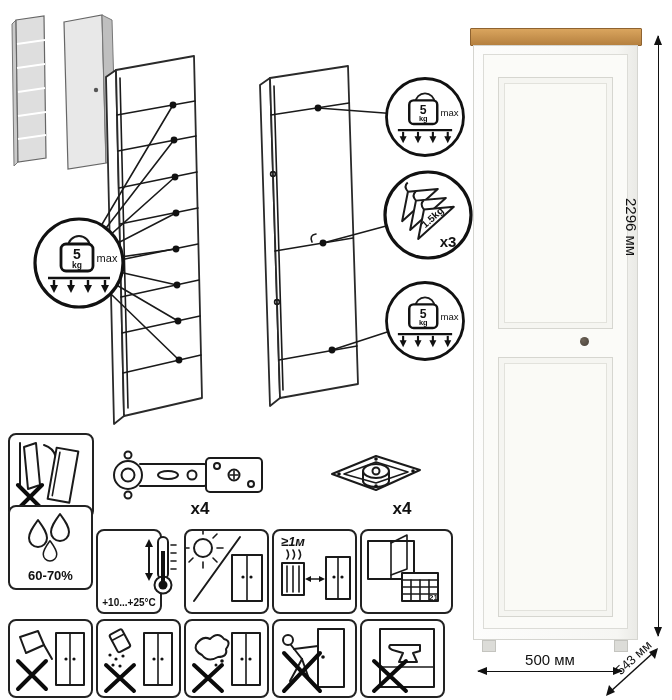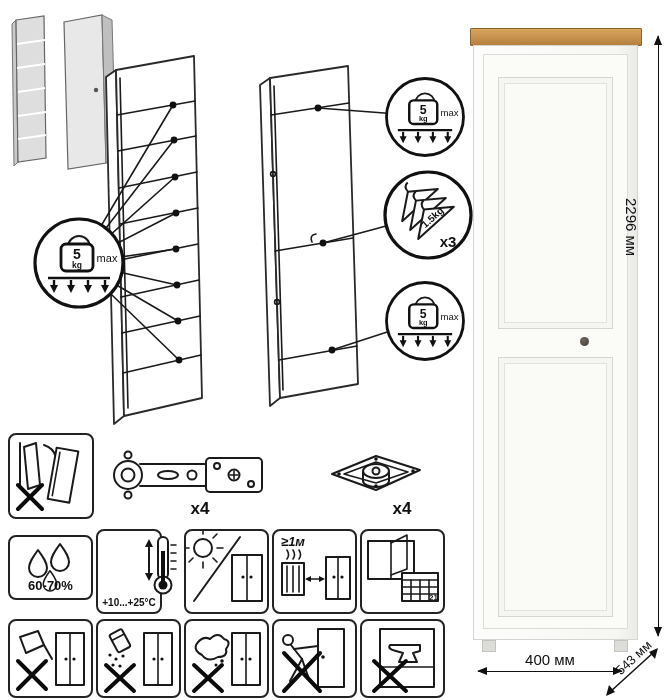--- a/index.html
+++ b/index.html
@@ -229,21 +229,21 @@
         <div class="w-knob"></div>
       </div>
     </div>
     <div class="w-leg" style="left:482px;"></div>
     <div class="w-leg" style="left:614px;"></div>
   </div>
 
   <div class="dim-line-v"></div>
   <div class="abs dim-label dim-v-label">2296 мм</div>
   <div class="dim-line-h"></div>
-  <div class="abs dim-label dim-h-label">400 мм</div>
+  <div class="abs dim-label dim-h-label">500 мм</div>
   <svg class="abs" style="left:598px;top:630px;" width="74" height="70" viewBox="0 0 74 70">
     <line x1="12" y1="62" x2="56" y2="22" stroke="#111" stroke-width="1.5"></line>
     <polygon points="8,66 17,62 11,55" fill="#111"></polygon>
     <polygon points="60,18 51,22 57,29" fill="#111"></polygon>
   </svg>
   <div class="abs dim-label dim-d-label">543 мм</div>
 
   <div class="cell" style="left:8px;top:433px;width:86px;height:86px;">
     <svg width="82" height="82" viewBox="0 0 82 82">
       <line class="ic" x1="10" y1="8" x2="10" y2="50"></line>
@@ -281,21 +281,21 @@
     <path class="ic" d="M47,38 v9 a13,6 0 0 0 26,0 v-9"></path>
     <ellipse class="icf" cx="60" cy="37" rx="13" ry="7"></ellipse>
     <circle class="ic" cx="60" cy="37" r="3.5"></circle>
     <circle class="dotp" cx="23" cy="40" r="1.8"></circle>
       <circle class="dotp" cx="60" cy="25" r="1.8"></circle>
     <circle class="dotp" cx="97" cy="37" r="1.8"></circle>
       <circle class="dotp" cx="60" cy="52" r="1.8"></circle>
     <text class="x4" x="86" y="80">x4</text>
   </svg>
 
-  <div class="cell" style="left:8px;top:535px;width:85px;height:65px;">
+  <div class="cell" style="left:8px;top:505px;width:85px;height:85px;">
     <svg width="81" height="58" viewBox="0 0 81 58">
       <g class="icf">
         <path transform="translate(28,24)" d="M0,-11 C5,-4 9,1 9,7 A9,9 0 1 1 -9,7 C-9,1 -5,-4 0,-11 Z"></path>
         <path transform="translate(50,18)" d="M0,-11 C5,-4 9,1 9,7 A9,9 0 1 1 -9,7 C-9,1 -5,-4 0,-11 Z"></path>
         <path transform="translate(40,42) scale(0.75)" d="M0,-11 C5,-4 9,1 9,7 A9,9 0 1 1 -9,7 C-9,1 -5,-4 0,-11 Z"></path>
       </g>
     </svg>
     <span class="cell-label">60-70%</span>
   </div>
 
@@ -355,21 +355,21 @@
       <polygon points="31,48 37,45 37,51" fill="#111"></polygon>
       <polygon points="51,48 45,45 45,51" fill="#111"></polygon>
       <rect class="icf" x="52" y="26" width="24" height="42"></rect>
       <line class="ic thin" x1="64" y1="26" x2="64" y2="68"></line>
       <circle class="dotp" cx="60" cy="46" r="1.6"></circle>
         <circle class="dotp" cx="68" cy="46" r="1.6"></circle>
     </svg>
     <span class="cell-label topleft">≥1м</span>
   </div>
 
-  <div class="cell" style="left:360px;top:529px;width:85px;height:85px;text-decoration:underline;">
+  <div class="cell" style="left:360px;top:529px;width:93px;height:85px;text-decoration:underline;">
     <svg width="81" height="81" viewBox="0 0 81 81">
       <rect class="icf" x="6" y="10" width="46" height="38"></rect>
       <line class="ic thin" x1="29" y1="10" x2="29" y2="48"></line>
       <path class="ic thin" d="M29,12 L45,4 L45,38 L29,44"></path>
       <rect class="icf" x="40" y="42" width="36" height="28"></rect>
       <g class="ic thin">
         <line x1="40" y1="49" x2="76" y2="49"></line>
         <line x1="49" y1="49" x2="49" y2="70"></line>
           <line x1="58" y1="49" x2="58" y2="70"></line>
           <line x1="67" y1="49" x2="67" y2="70"></line>

